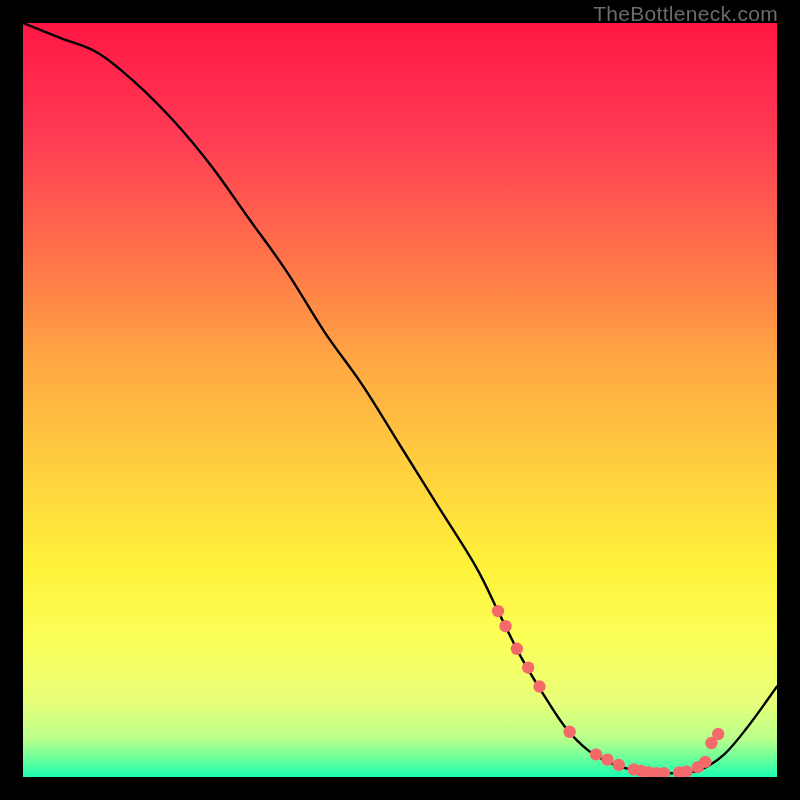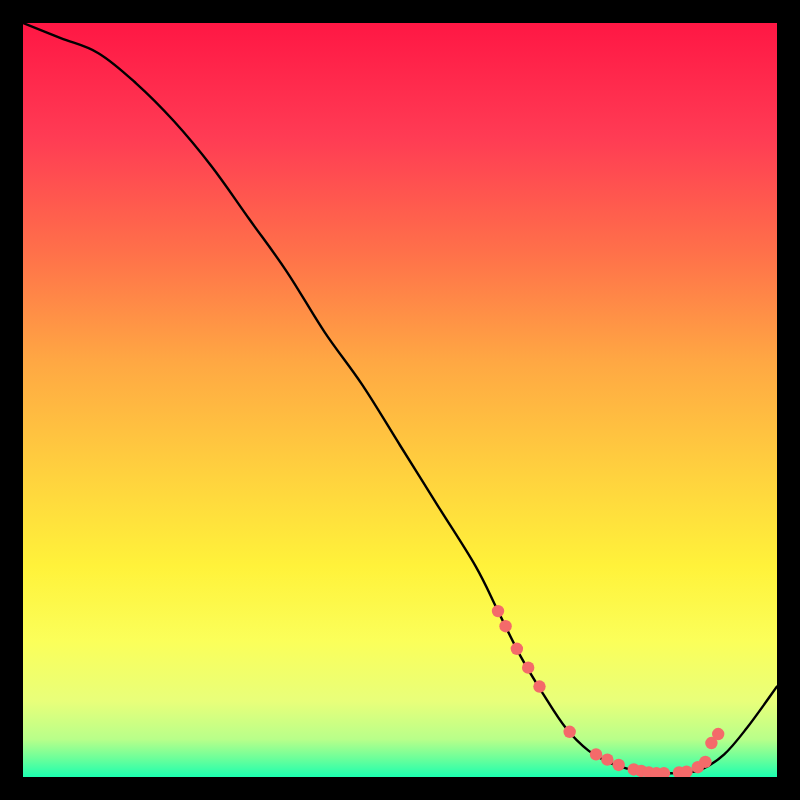--- a/index.html
+++ b/index.html
@@ -92,14 +92,15 @@
           <circle cx="663.52" cy="748.722" r="6.2" fill="#f46a6a"></circle>
           <circle cx="674.83" cy="744.198" r="6.2" fill="#f46a6a"></circle>
           <circle cx="682.37" cy="738.92" r="6.2" fill="#f46a6a"></circle>
           <circle cx="688.4019999999999" cy="720.07" r="6.2" fill="#f46a6a"></circle>
           <circle cx="695.188" cy="711.022" r="6.2" fill="#f46a6a"></circle>
         </g>
     </svg>
 
   </div>
 
+  <div class="watermark">TheBottleneck.com</div>
 
 </div>
 
 </body></html>

